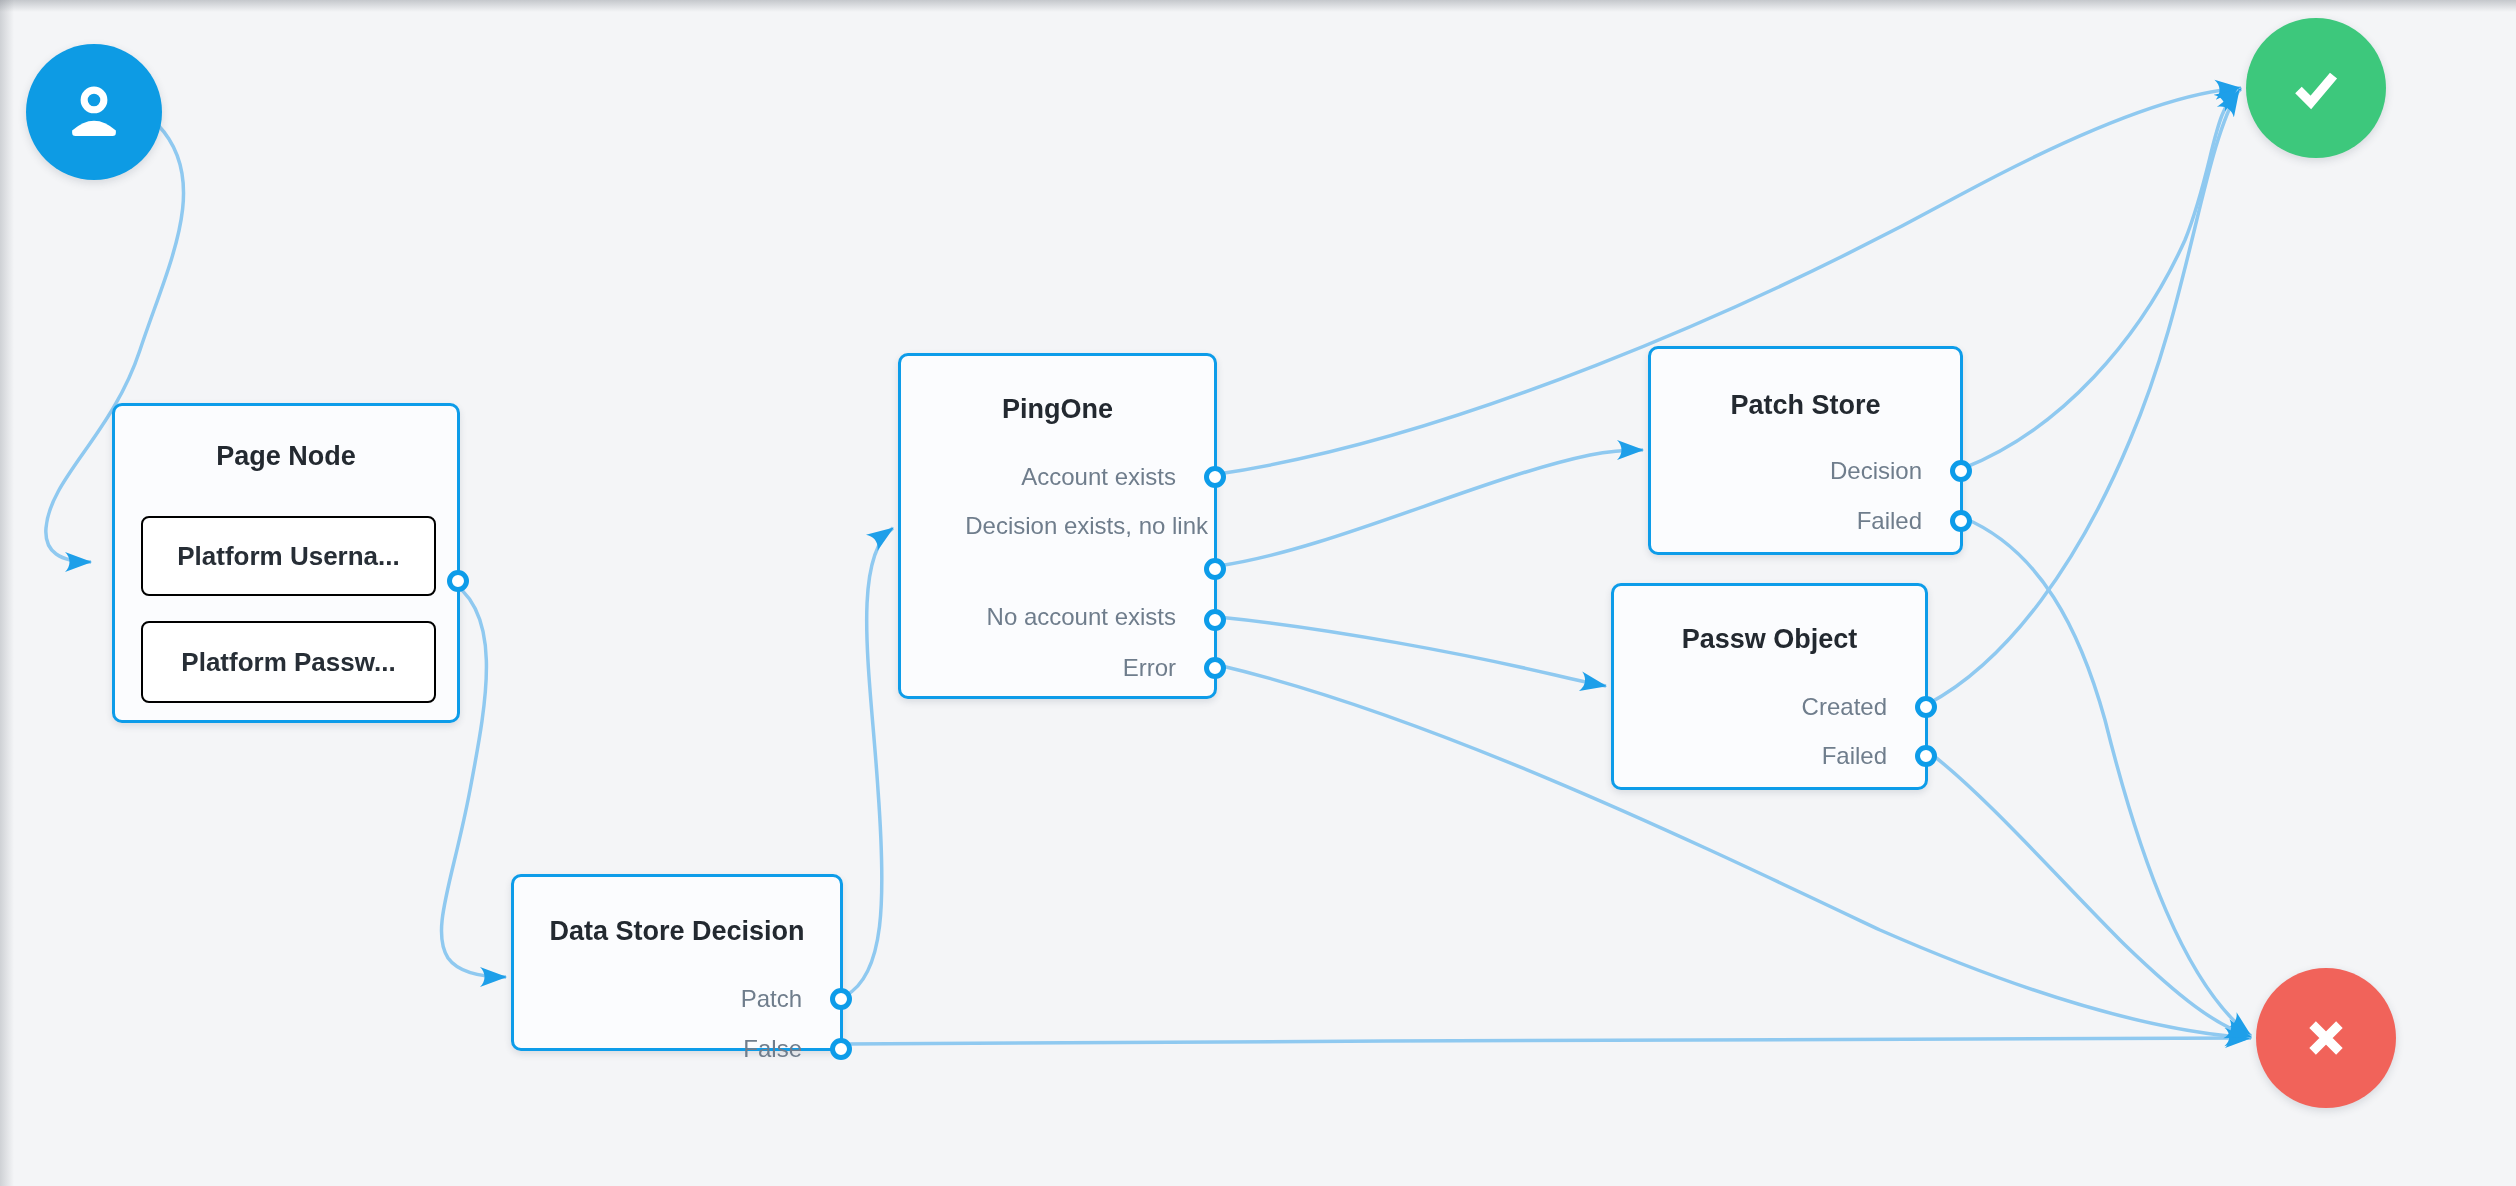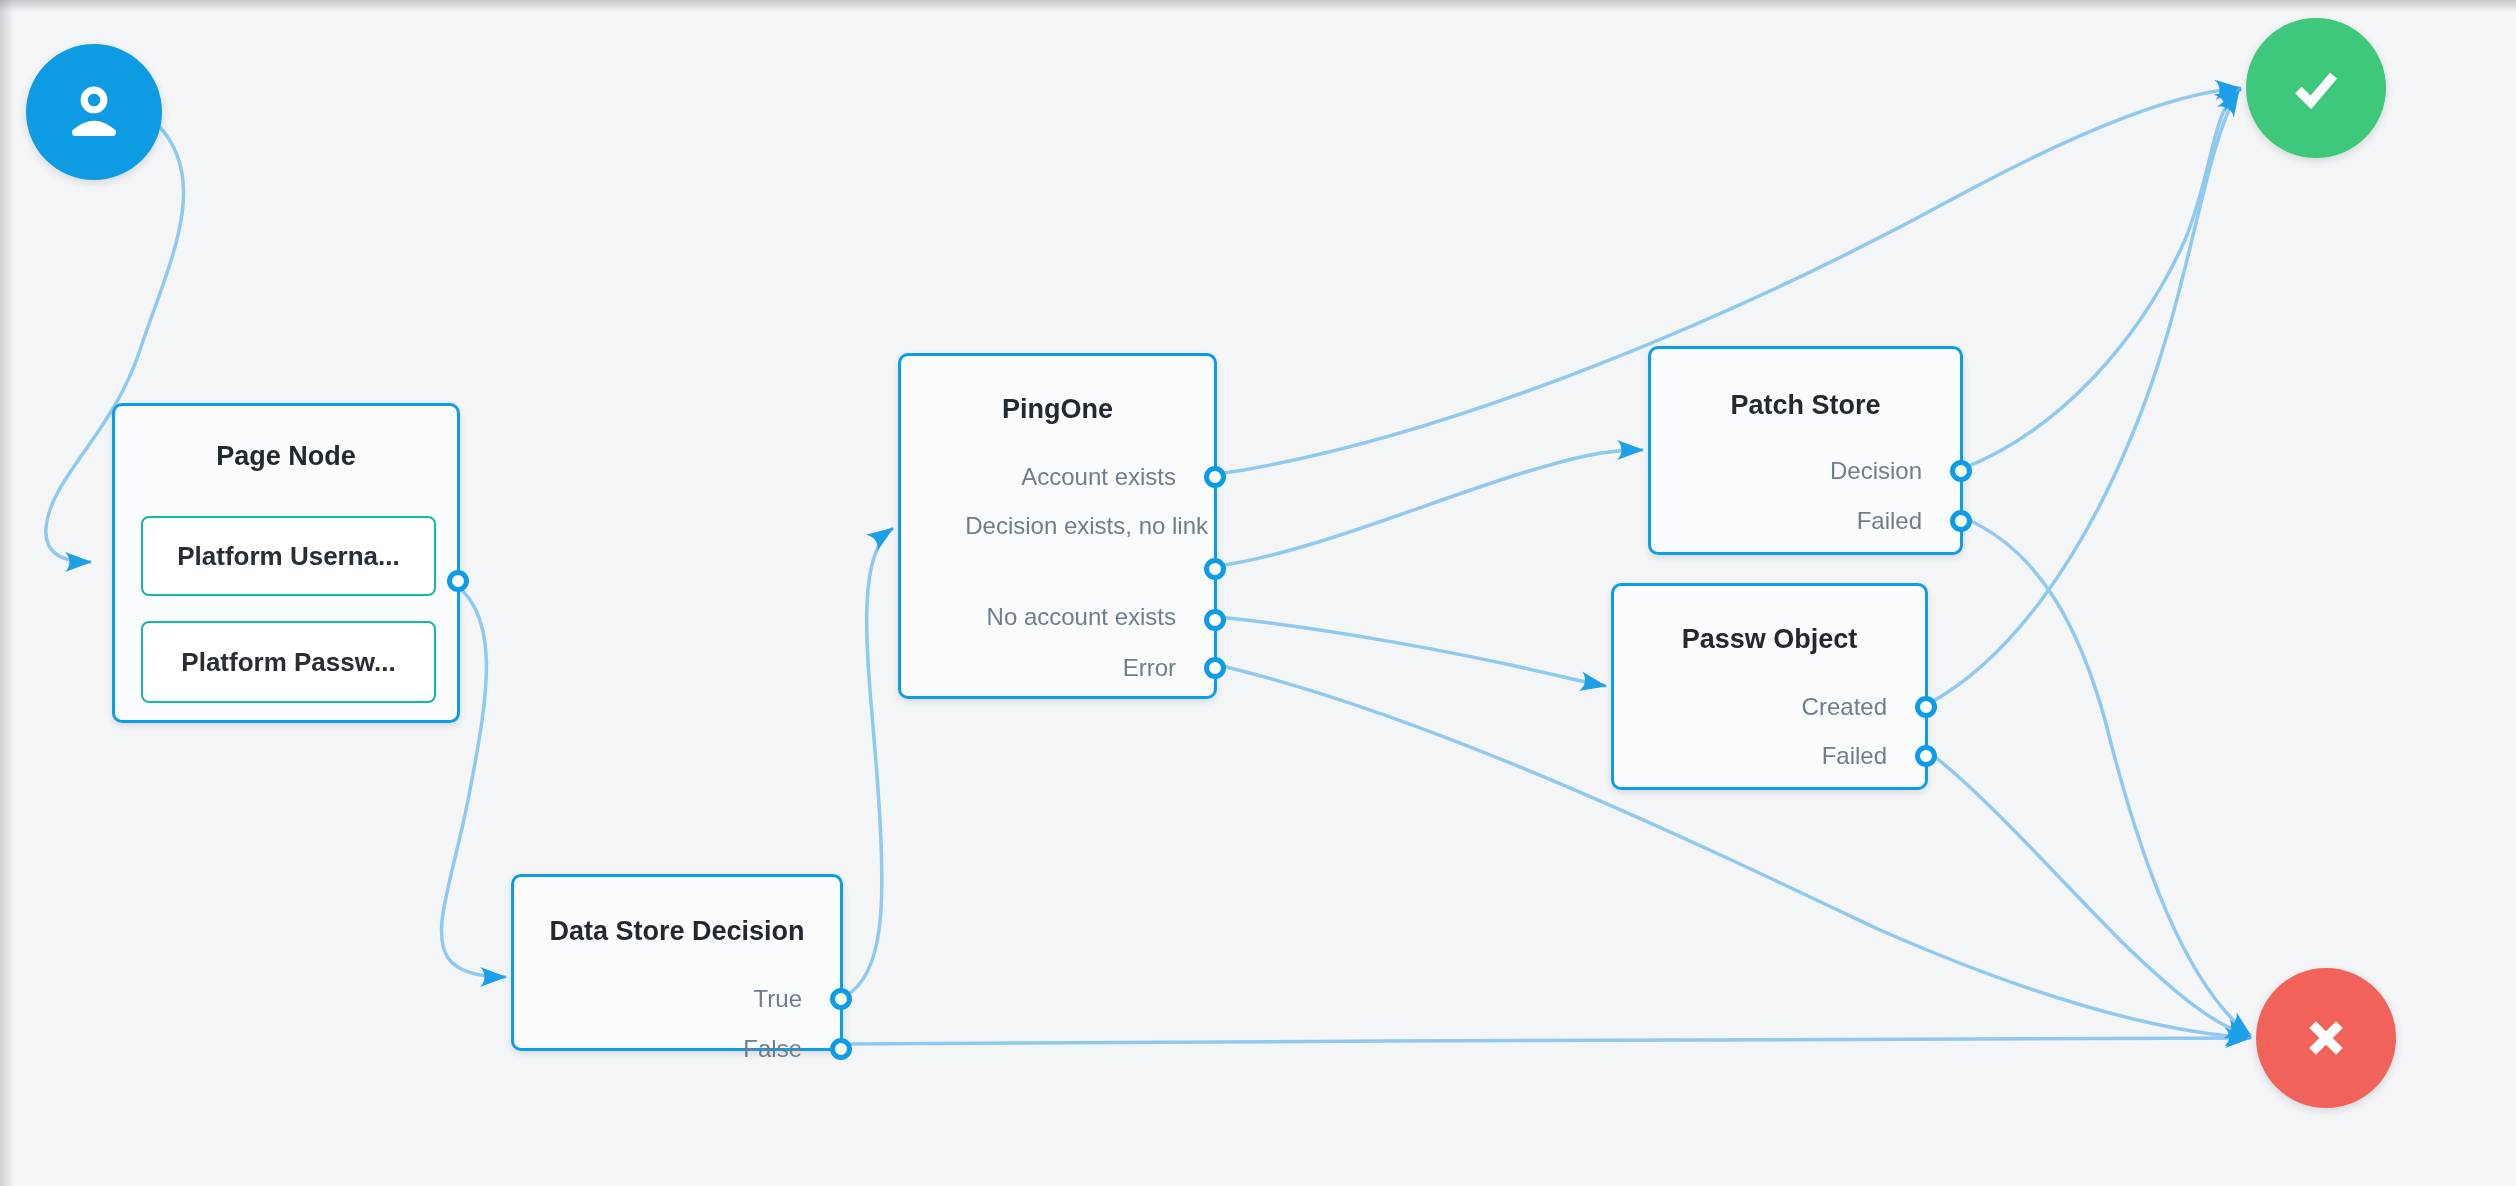--- a/index.html
+++ b/index.html
@@ -25,21 +25,21 @@
     box-sizing:border-box;
     z-index:2;
     padding-left:16px;
   }
   .node .title{
     position:absolute;left:0;width:100%;text-align:center;
     font-size:27px;font-weight:700;color:#232930;line-height:32px;
   }
   .node .field{
     position:absolute;left:26px;width:295px;
-    background:#ffffff;border:2px solid #14b8a6;border-radius:8px;
+    background:#ffffff;border:2px solid #000000;border-radius:8px;
     box-sizing:border-box;
     display:flex;align-items:center;justify-content:center;
     font-size:26px;font-weight:700;color:#272e36;white-space:nowrap;overflow:hidden;
   }
   .out-label{
     position:absolute;left:0;right:38px;text-align:right;
     font-size:24px;font-weight:400;color:#6f7d8c;line-height:30px;white-space:nowrap;
   }
   .out-label.flush{right:6px;}
   .port{
@@ -89,21 +89,21 @@
 
   <div class="node" style="left:96px;top:403px;width:348px;height:320px;margin-left:16px;">
     <div class="title" style="top:34px;">Page Node</div>
     <div class="field" style="top:110px;height:80px;">Platform Userna...</div>
     <div class="field" style="top:215px;height:82px;">Platform Passw...</div>
     <span class="port" style="top:164px;"></span>
   </div>
 
   <div class="node" style="left:511px;top:874px;width:332px;height:177px;">
     <div class="title" style="top:38px;">Data Store Decision</div>
-    <div class="out-label" style="top:107px;">True</div>
+    <div class="out-label" style="top:107px;">Patch</div>
     <div class="out-label" style="top:157px;">False</div>
     <span class="port" style="top:111px;"></span>
     <span class="port" style="top:161px;"></span>
   </div>
 
   <div class="node" style="left:898px;top:353px;width:319px;height:346px;">
     <div class="title" style="top:37px;">PingOne</div>
     <div class="out-label" style="top:106px;">Account exists</div>
     <div class="out-label flush" style="top:155px;">Decision exists, no link</div>
     <div class="out-label" style="top:246px;">No account exists</div>

